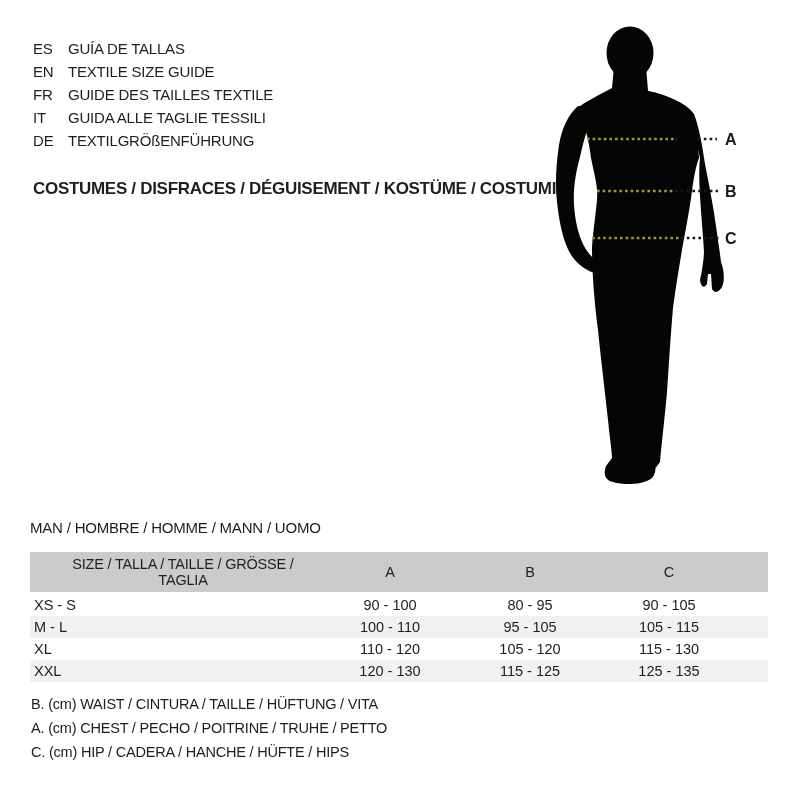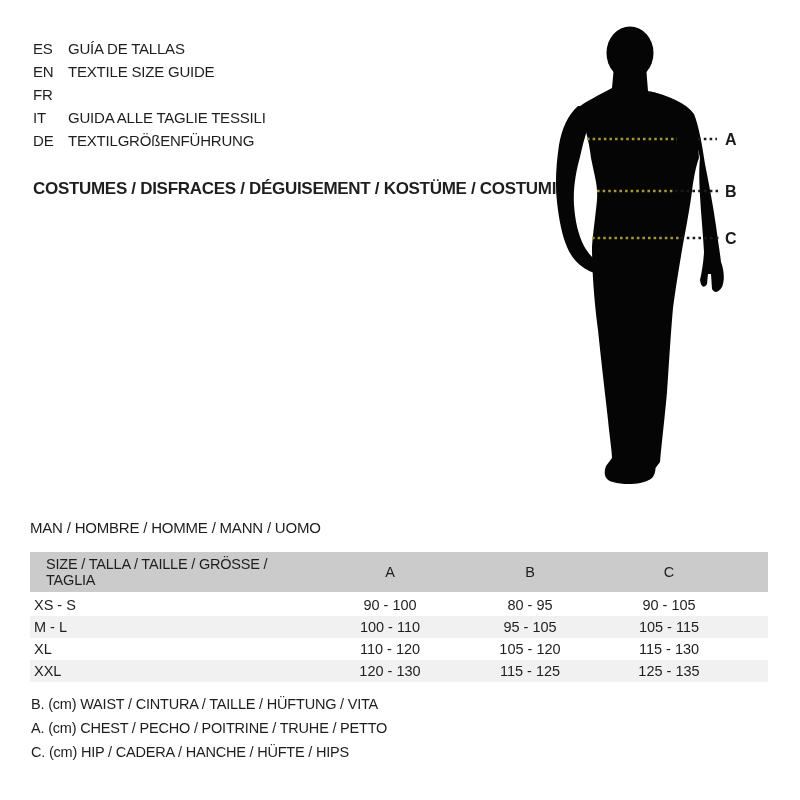--- a/index.html
+++ b/index.html
@@ -24,21 +24,21 @@
   
   .table-title{position:absolute;left:30px;top:519px;font-size:15px;letter-spacing:-0.2px;}
   table.size-table{
     position:absolute;left:30px;top:552px;width:738px;
     border-collapse:collapse;table-layout:fixed;font-size:14.5px;color:#1e1e1e;
   }
   table.size-table th{
     background:#cbcbcb;font-weight:400;text-align:center;
     padding:4px 0;border-bottom:2px solid #ffffff;letter-spacing:-0.2px;
   }
-  table.size-table th.size-col{text-align:left;padding-left:16px;}
+  table.size-table th.size-col{text-align:center;padding-left:16px;}
   table.size-table td{padding:3px 0;text-align:center;}
   table.size-table td.size-col{text-align:left;padding-left:4px;}
   table.size-table tbody tr:nth-child(even){background:#f1f1f1;}
   
   .notes{position:absolute;left:31px;top:692px;font-size:14.5px;line-height:24px;letter-spacing:-0.2px;}
 </style>
 </head>
 <body>
 
 <div class="page">
@@ -47,20 +47,21 @@
     <div class="lang-row">
       <span class="lang-code">ES</span>
       <span class="lang-label">GUÍA DE TALLAS</span>
     </div>
     <div class="lang-row">
       <span class="lang-code">EN</span>
       <span class="lang-label">TEXTILE SIZE GUIDE</span>
     </div>
     <div class="lang-row">
       <span class="lang-code">FR</span>
+      <span class="lang-label">GUIDE DES TAILLES TEXTILE</span>
     </div>
     <div class="lang-row">
       <span class="lang-code">IT</span>
       <span class="lang-label">GUIDA ALLE TAGLIE TESSILI</span>
     </div>
     <div class="lang-row">
       <span class="lang-code">DE</span>
       <span class="lang-label">TEXTILGRÖßENFÜHRUNG</span>
     </div>
   </div>

